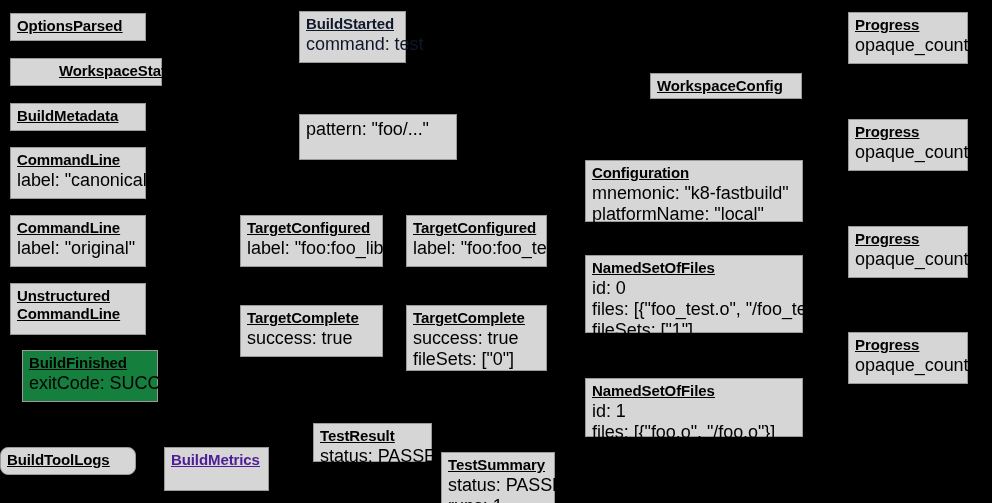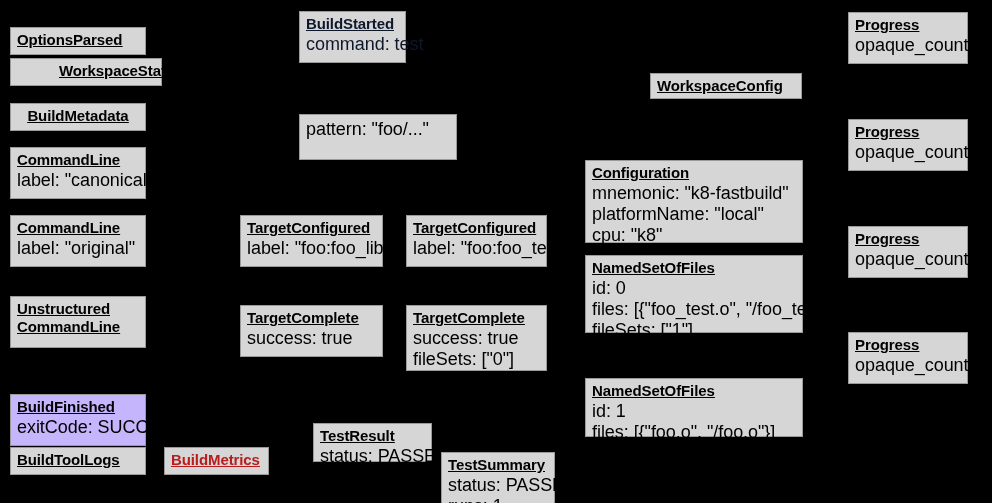--- a/index.html
+++ b/index.html
@@ -53,71 +53,71 @@
     font-weight: normal;
     text-decoration: none;
     white-space: nowrap;
     letter-spacing: -0.05px;
   }
 </style>
 </head>
 <body>
 
 <div id="canvas" style="width: 992px; height: 503px; background: rgb(0, 0, 0);">
-    <div class="node" style="left: 10px; top: 13px; width: 136px; height: 28px; background: rgb(214, 214, 214); border-color: rgb(154, 154, 154); color: rgb(0, 0, 0); margin-top: 14px;">
+    <div class="node" style="left: 10px; top: 13px; width: 136px; height: 28px; background: rgb(214, 214, 214); border-color: rgb(154, 154, 154); color: rgb(0, 0, 0);">
       <span class="node-title">
         <span class="node-title-line">OptionsParsed</span>
       </span>
     </div>
     <div class="node" style="left: 10px; top: 58px; width: 152px; height: 28px; background: rgb(214, 214, 214); border-color: rgb(154, 154, 154); color: rgb(0, 0, 0); padding-left: 48px;">
       <span class="node-title">
         <span class="node-title-line">WorkspaceStatus</span>
       </span>
     </div>
-    <div class="node" style="left: 10px; top: 103px; width: 136px; height: 28px; background: rgb(214, 214, 214); border-color: rgb(154, 154, 154); color: rgb(0, 0, 0); text-align: center;">
+    <div class="node" style="left: 10px; top: 103px; width: 136px; height: 28px; background: rgb(214, 214, 214); border-color: rgb(154, 154, 154); color: rgb(0, 0, 0);">
       <span class="node-title">
         <span class="node-title-line">BuildMetadata</span>
       </span>
     </div>
     <div class="node" style="left: 10px; top: 147px; width: 136px; height: 52px; background: rgb(214, 214, 214); border-color: rgb(154, 154, 154); color: rgb(0, 0, 0);">
       <span class="node-title">
         <span class="node-title-line">CommandLine</span>
       </span>
       <span class="node-fields">
         <span class="node-field">label: "canonical"</span>
       </span>
     </div>
     <div class="node" style="left: 10px; top: 215px; width: 136px; height: 52px; background: rgb(214, 214, 214); border-color: rgb(154, 154, 154); color: rgb(0, 0, 0);">
       <span class="node-title">
         <span class="node-title-line">CommandLine</span>
       </span>
       <span class="node-fields">
         <span class="node-field">label: "original"</span>
       </span>
     </div>
-    <div class="node" style="left: 10px; top: 296px; width: 136px; height: 52px; background: rgb(214, 214, 214); border-color: rgb(154, 154, 154); color: rgb(0, 0, 0);">
+    <div class="node" style="left: 10px; top: 283px; width: 136px; height: 52px; background: rgb(214, 214, 214); border-color: rgb(154, 154, 154); color: rgb(0, 0, 0);">
       <span class="node-title">
         <span class="node-title-line">Unstructured</span>
         <span class="node-title-line">CommandLine</span>
       </span>
     </div>
-    <div class="node" style="left: 10px; top: 350px; width: 136px; height: 52px; background: #c4b5fd; border-color: rgb(154, 154, 154); color: rgb(0, 0, 0); margin-top: 44px;">
+    <div class="node" style="left: 22px; top: 350px; width: 136px; height: 52px; background: #15803d; border-color: rgb(154, 154, 154); color: rgb(0, 0, 0);">
       <span class="node-title">
         <span class="node-title-line">BuildFinished</span>
       </span>
       <span class="node-fields">
         <span class="node-field">exitCode: SUCCESS</span>
       </span>
     </div>
-    <div class="node" style="left: 10px; top: 447px; width: 136px; height: 28px; background: rgb(214, 214, 214); border-color: rgb(154, 154, 154); color: rgb(0, 0, 0);">
+    <div class="node" style="left: 0; top: 447px; width: 136px; height: 28px; background: rgb(214, 214, 214); border-color: rgb(154, 154, 154); color: rgb(0, 0, 0); border-radius: 8px;">
       <span class="node-title">
         <span class="node-title-line">BuildToolLogs</span>
       </span>
     </div>
-    <div class="node" style="left: 164px; top: 447px; width: 105px; height: 28px; background: rgb(214, 214, 214); border-color: rgb(154, 154, 154); color: #b91c1c;">
+    <div class="node" style="left: 164px; top: 447px; width: 105px; height: 44px; background: rgb(214, 214, 214); border-color: rgb(154, 154, 154); color: #4c1d95;">
       <span class="node-title">
         <span class="node-title-line">BuildMetrics</span>
       </span>
     </div>
     <div class="node" style="left: 299px; top: 11px; width: 107px; height: 52px; background: rgb(214, 214, 214); border-color: rgb(154, 154, 154); color: #0f172a;">
       <span class="node-title">
         <span class="node-title-line">BuildStarted</span>
       </span>
       <span class="node-fields">
         <span class="node-field">command: test</span>
@@ -176,21 +176,21 @@
       <span class="node-fields">
         <span class="node-field">status: PASSED</span>
         <span class="node-field">runs: 1</span>
       </span>
     </div>
     <div class="node" style="left: 650px; top: 73px; width: 152px; height: 26px; background: rgb(214, 214, 214); border-color: rgb(154, 154, 154); color: rgb(0, 0, 0);">
       <span class="node-title">
         <span class="node-title-line">WorkspaceConfig</span>
       </span>
     </div>
-    <div class="node" style="left: 585px; top: 160px; width: 218px; height: 83px; background: rgb(214, 214, 214); border-color: rgb(154, 154, 154); color: rgb(0, 0, 0);">
+    <div class="node" style="left: 585px; top: 160px; width: 218px; height: 62px; background: rgb(214, 214, 214); border-color: rgb(154, 154, 154); color: rgb(0, 0, 0);">
       <span class="node-title">
         <span class="node-title-line">Configuration</span>
       </span>
       <span class="node-fields">
         <span class="node-field">mnemonic: "k8-fastbuild"</span>
         <span class="node-field">platformName: "local"</span>
         <span class="node-field">cpu: "k8"</span>
       </span>
     </div>
     <div class="node" style="left: 585px; top: 255px; width: 218px; height: 78px; background: rgb(214, 214, 214); border-color: rgb(154, 154, 154); color: rgb(0, 0, 0);">

